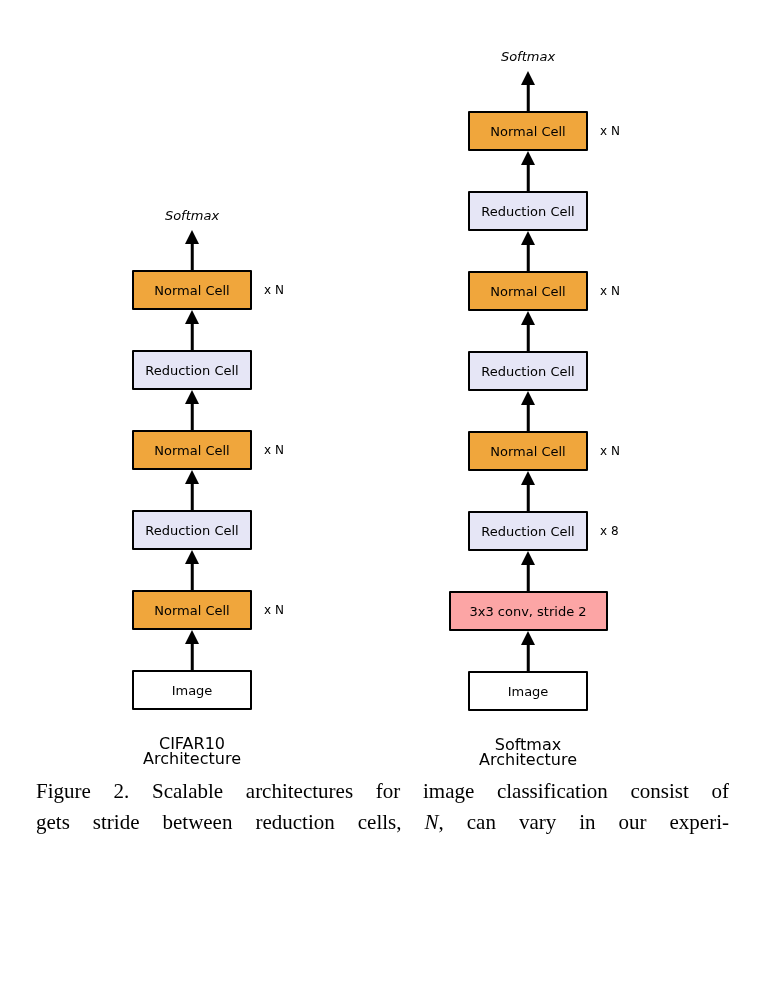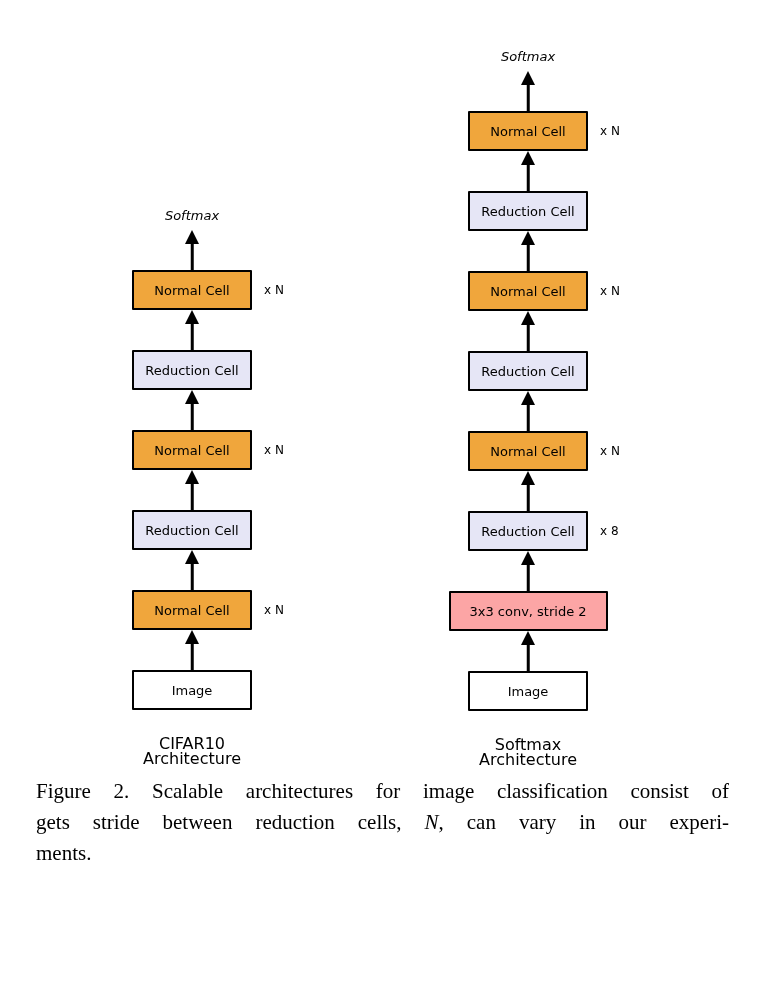--- a/index.html
+++ b/index.html
@@ -238,15 +238,14 @@
         <div class="cell image" style="background: rgb(255, 255, 255); border-color: rgb(0, 0, 0);">Image</div>
       </div>
       <div class="colname">
         <div>Softmax</div>
         <div>Architecture</div>
       </div>
     </div>
   <div class="caption">
       <div class="cap-line"><span>Figure 2. Scalable architectures for image classification consist of</span></div>
       <div class="cap-line"><span>gets stride between reduction cells, </span><em>N</em><span>, can vary in our experi-</span></div>
-      <div class="cap-line cap-last"><span>ments.</span></div>
     </div>
 </div>
 
 </body></html>

